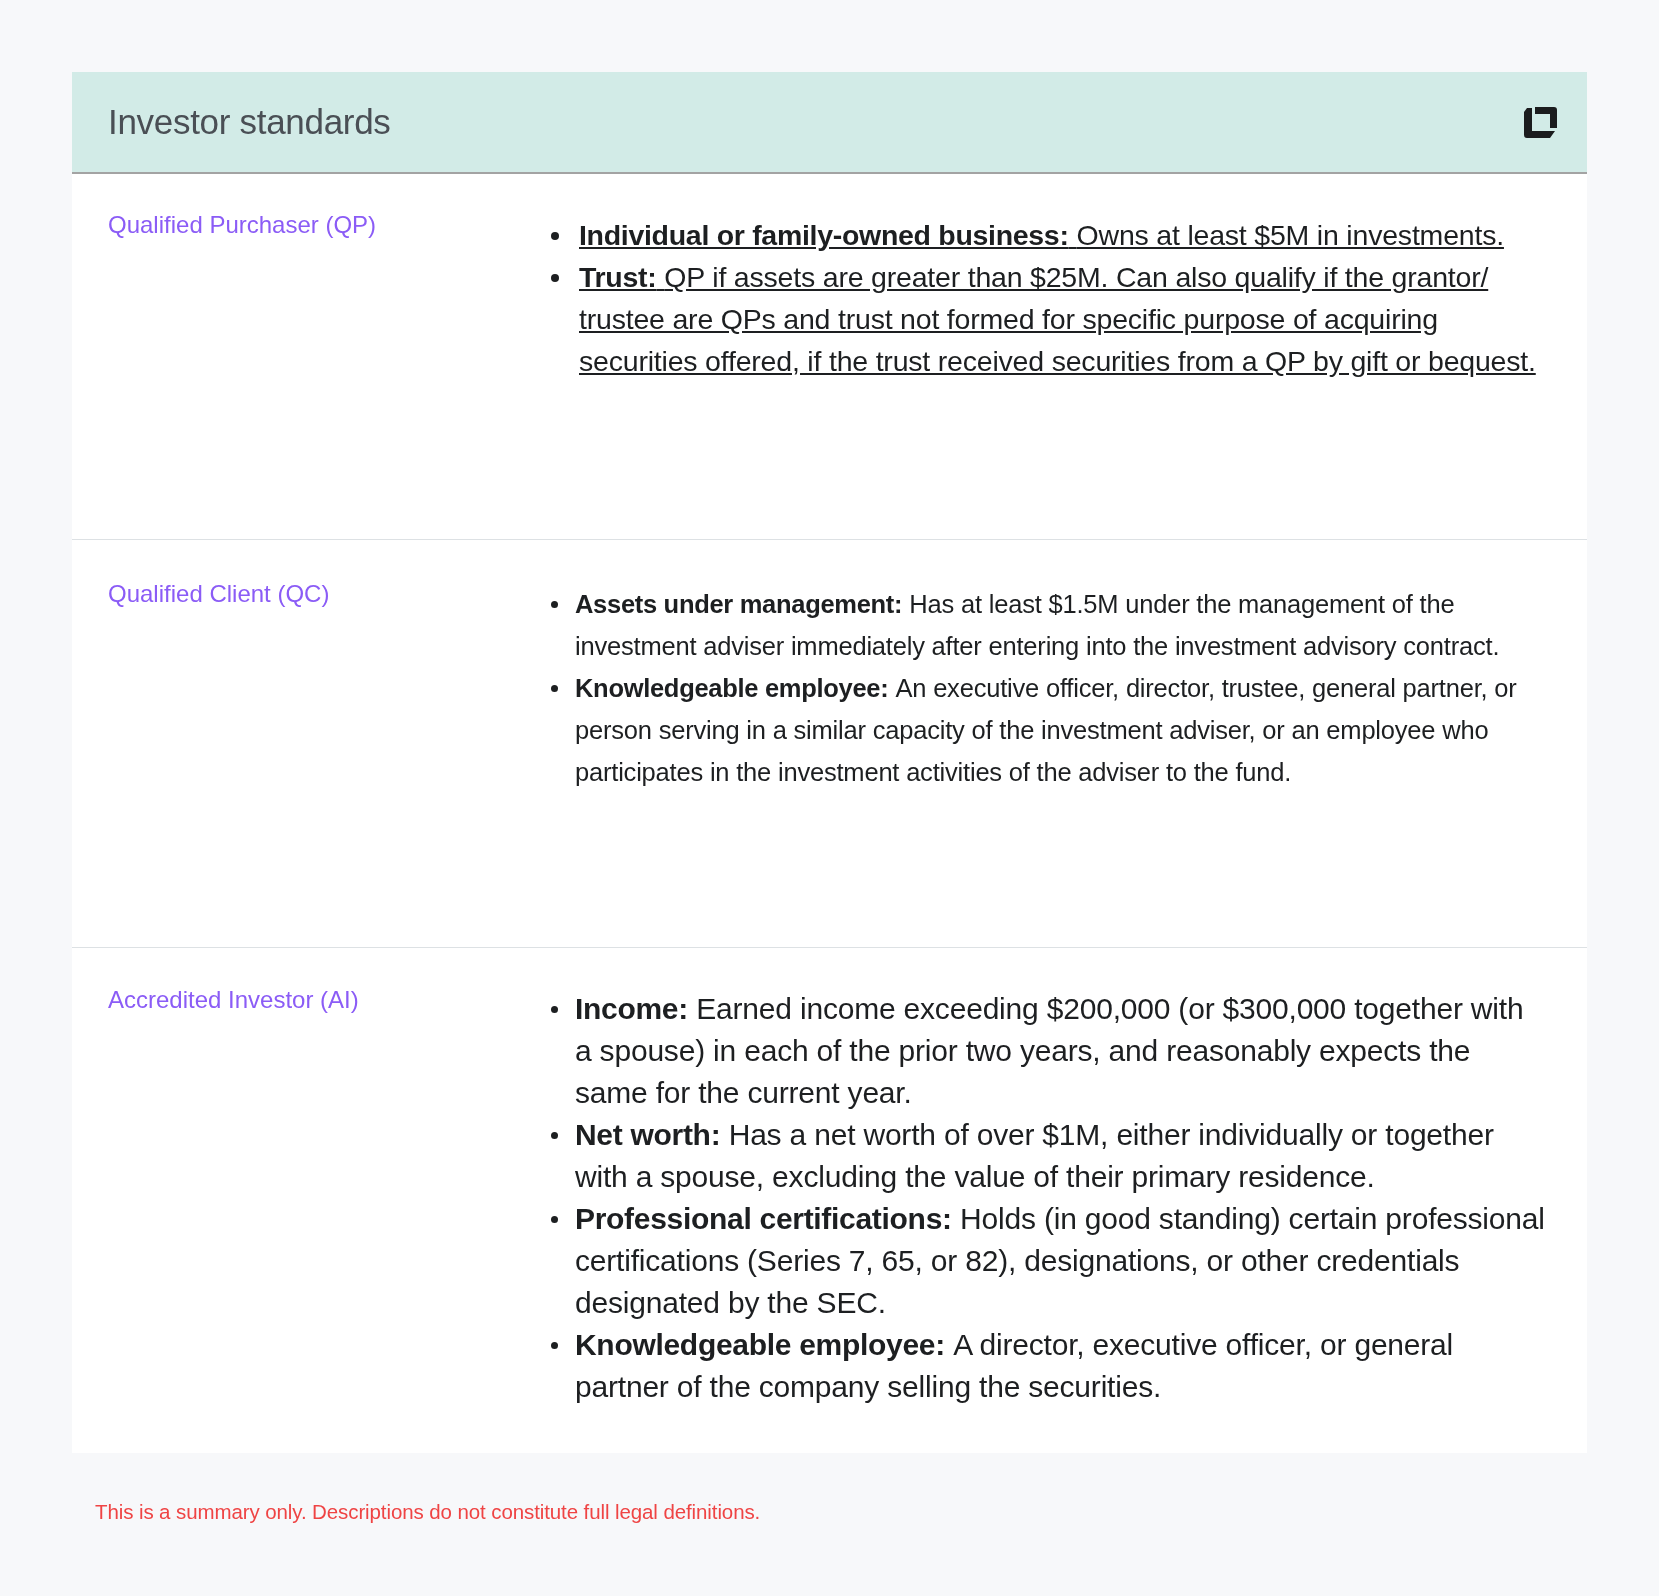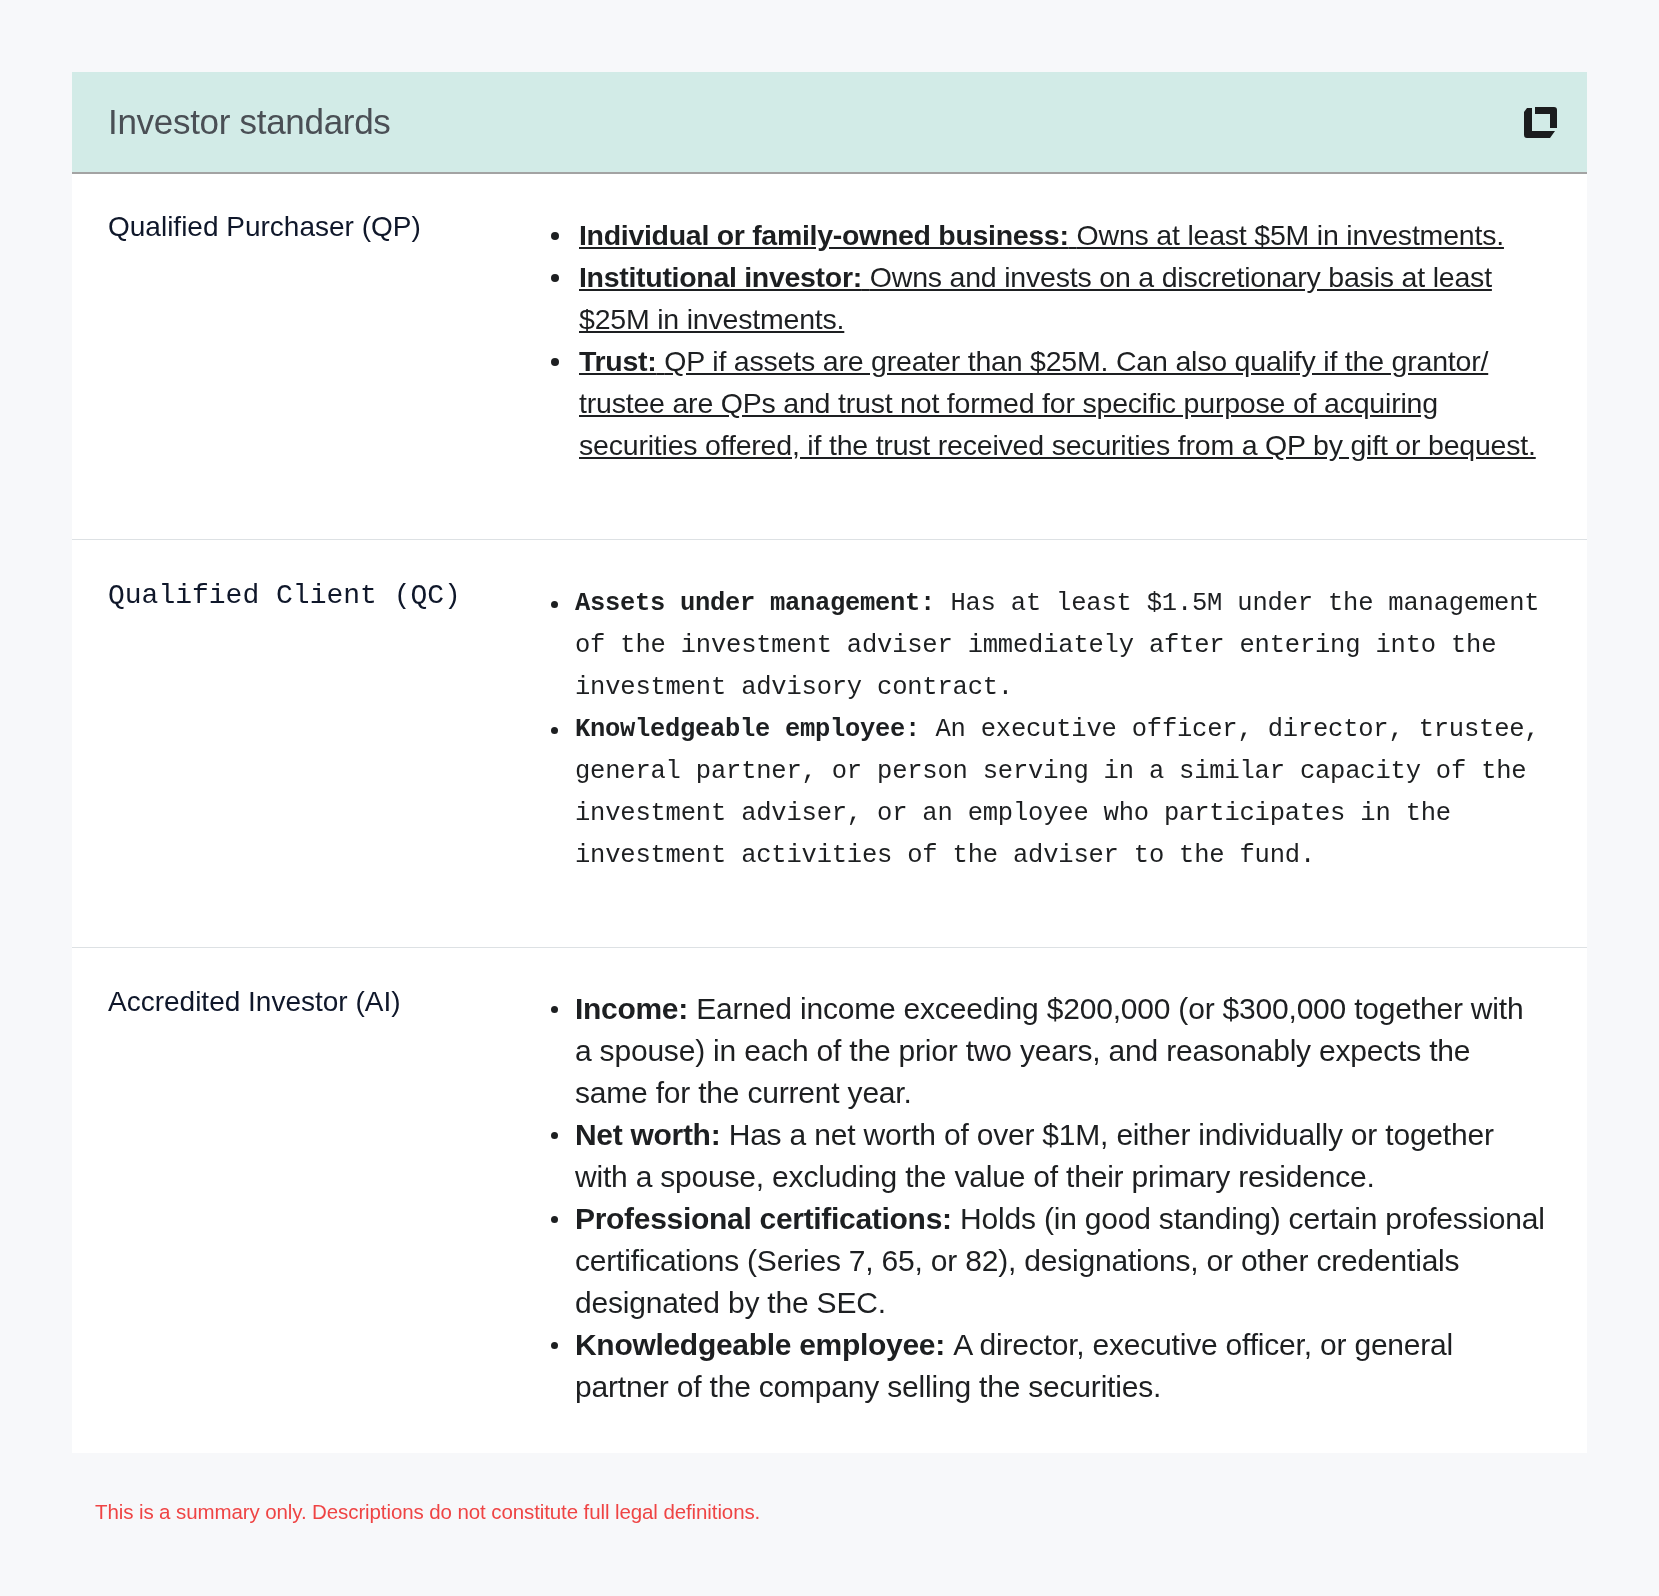--- a/index.html
+++ b/index.html
@@ -39,22 +39,22 @@
   }
   .row {
     display: flex;
     border-bottom: 1px solid #dde1e4;
   }
   .row:last-child { border-bottom: none; }
   .row-label {
     width: 440px;
     padding-left: 36px;
     flex: none;
-    font-size: 28px;
-    color: #0f172a;
+    font-size: 24px;
+    color: #8b5cf6;
   }
   .row-body { flex: 1; padding-right: 40px; }
   .row-body ul { margin: 0; padding: 0; list-style: none; }
   .row-body li {
     position: relative;
     padding-left: 31px;
     line-height: 42px;
   }
   .row-body li::before {
     content: "";
@@ -66,21 +66,21 @@
   }
   .term { font-weight: bold; letter-spacing: -0.3px; }
   .desc { letter-spacing: -0.2px; }
 
   .row-qp { height: 365px; }
   .row-qp .row-label { padding-top: 37px; }
   .row-qp .row-body { padding-top: 40px; font-size: 28.5px; }
   .row-qp .row-body li { line-height: 42px; text-decoration: underline; }
   .row-qp .row-body li::before { top: 18px; }
 
-  .row-qc { height: 407px; font-family: Liberation Mono, monospace; }
+  .row-qc { height: 407px; }
   .row-qc .row-label { padding-top: 40px; }
   .row-qc .row-body { padding-top: 43px; font-size: 25.5px; }
   .row-qc .row-body li { padding-left: 27px; }
   .row-qc .row-body li::before { top: 18px; width: 7px; height: 7px; }
 
   .row-ai { height: 505px; }
   .row-ai .row-label { padding-top: 38px; }
   .row-ai .row-body { padding-top: 40px; font-size: 30px; }
   .row-ai .row-body li { padding-left: 27px; }
   .row-ai .row-body li::before { top: 18px; width: 7px; height: 7px; }
@@ -105,21 +105,20 @@
         <path d="M14 3 L33 3 Q36 3 36 6 L36 24 L29 24 L29 10 L14 10 Z" fill="#1b1c1e"></path>
       </svg>
     </div>
   </div>
 
   <div class="row row-qp">
     <div class="row-label">Qualified Purchaser (QP)</div>
     <div class="row-body">
       <ul>
         <li><span class="term">Individual or family-owned business:</span> <span class="desc">Owns at least $5M in investments.</span></li>
-        <li><span class="term">Institutional investor:</span> <span class="desc">Owns and invests on a discretionary basis at least $25M in investments.</span></li>
         <li><span class="term">Trust:</span> <span class="desc">QP if assets are greater than $25M. Can also qualify if the grantor/ trustee are QPs and trust not formed for specific purpose of acquiring securities offered, if the trust received securities from a QP by gift or bequest.</span></li>
       </ul>
     </div>
   </div>
 
   <div class="row row-qc">
     <div class="row-label">Qualified Client (QC)</div>
     <div class="row-body">
       <ul>
         <li><span class="term">Assets under management:</span> <span class="desc">Has at least $1.5M under the management of the investment adviser immediately after entering into the investment advisory contract.</span></li>

